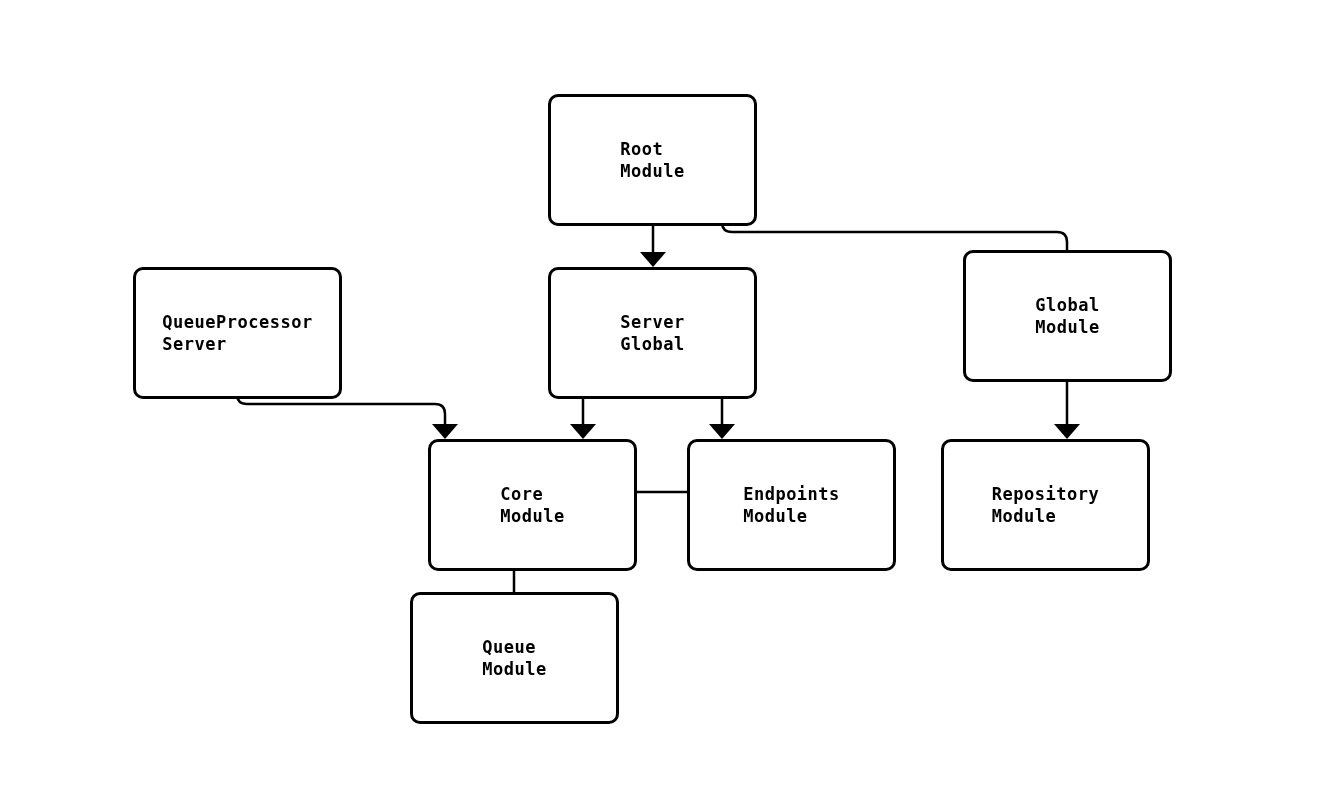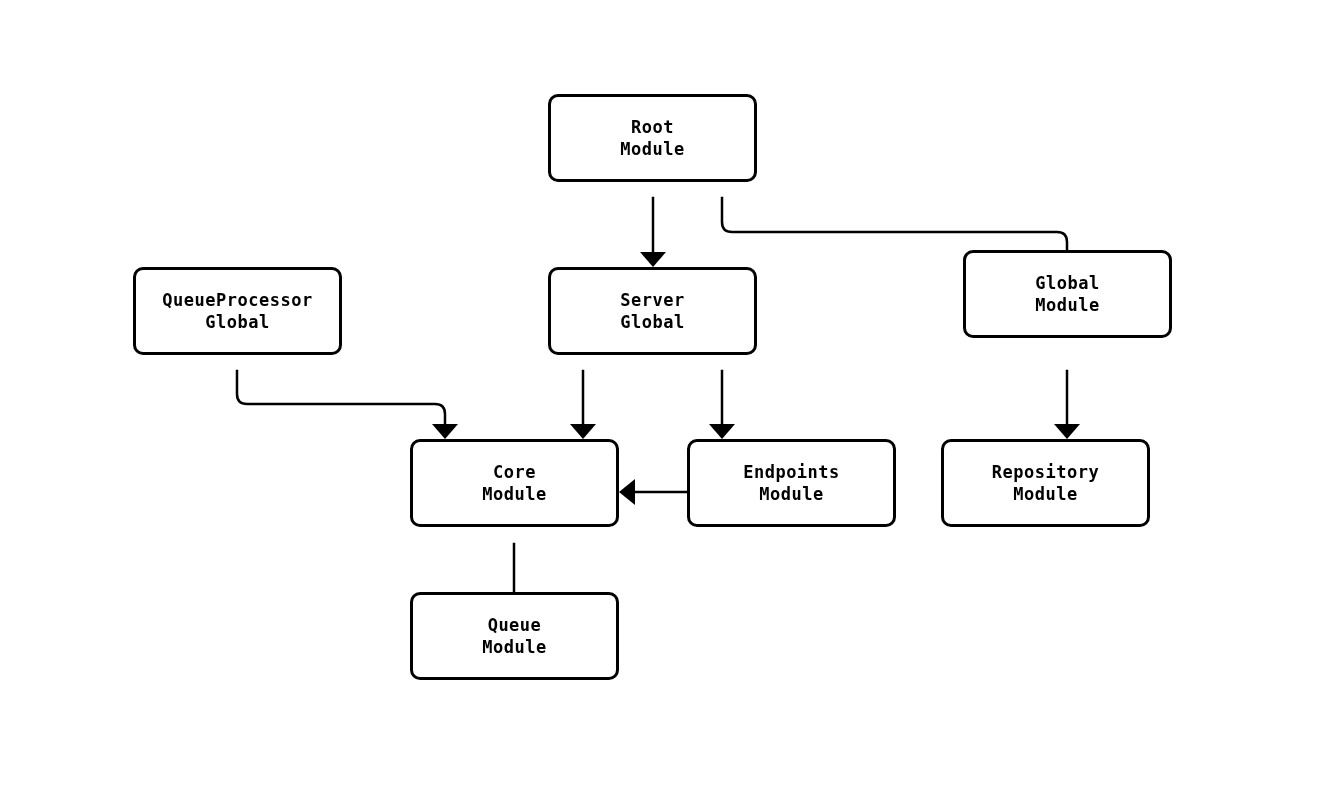--- a/index.html
+++ b/index.html
@@ -28,29 +28,29 @@
     stroke-width: 2.5;
     stroke-linecap: square;
   }
   .arrowhead {
     fill: #000000;
     stroke: none;
   }
   .node {
     position: absolute;
     width: 209px;
-    height: 88px;
+    height: 132px;
     box-sizing: border-box;
     background: #ffffff;
     border: 3px solid #000000;
     border-radius: 10px;
     display: flex;
     align-items: center;
     justify-content: center;
-    text-align: center;
+    text-align: left;
   }
   .node-label {
     font-weight: bold;
     font-size: 17px;
     line-height: 22px;
     color: #000000;
     white-space: pre-line;
     letter-spacing: 0.5px;
   }
 </style>
@@ -102,34 +102,34 @@
     </g>
   </svg>
 
   <div class="node" style="left:548px; top:94px">
     <span class="node-label">Root
 Module</span>
   </div>
 
   <div class="node" style="left:133px; top:267px">
     <span class="node-label">QueueProcessor
-Global</span>
+Server</span>
   </div>
 
   <div class="node" style="left:548px; top:267px">
     <span class="node-label">Server
 Global</span>
   </div>
 
   <div class="node" style="left:963px; top:250px">
     <span class="node-label">Global
 Module</span>
   </div>
 
-  <div class="node" style="left:410px; top:439px">
+  <div class="node" style="left:428px; top:439px">
     <span class="node-label">Core
 Module</span>
   </div>
 
   <div class="node" style="left:687px; top:439px">
     <span class="node-label">Endpoints
 Module</span>
   </div>
 
   <div class="node" style="left:941px; top:439px">

